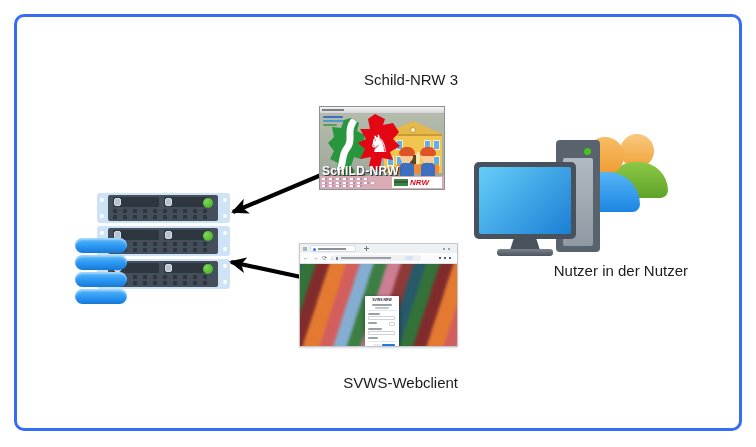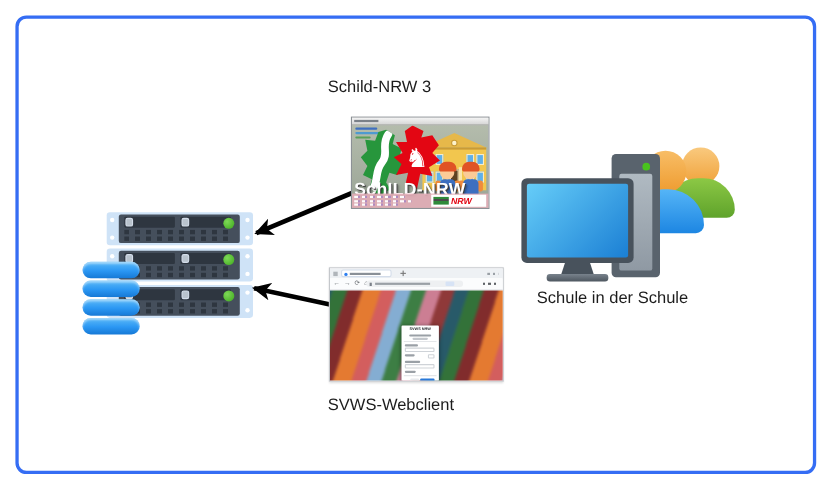--- a/index.html
+++ b/index.html
@@ -4,24 +4,24 @@
 <style>
   html,body{margin:0;padding:0;background:#fff;}
   .stage{position:relative;width:756px;height:447px;background:#fff;overflow:hidden;
          font-family:"Liberation Sans",sans-serif;}
 
   
   .frame{position:absolute;left:14px;top:14px;width:728px;height:417px;
          border:3px solid #356df4;border-radius:10px;box-sizing:border-box;}
 
   
-  .node-label{position:absolute;font-size:15px;color:#1c1c1c;text-align:left;line-height:19px;}
+  .node-label{position:absolute;font-size:15px;color:#1c1c1c;text-align:right;line-height:19px;}
   .lbl-schild{left:298px;top:70px;width:160px;}
   .lbl-server{left:77px;top:148px;width:150px;}
-  .lbl-webclient{left:298px;top:359px;width:160px;}
+  .lbl-webclient{left:298px;top:373px;width:160px;}
   .lbl-users{left:488px;top:261px;width:200px;}
 
   
   .arrows{position:absolute;left:0;top:0;z-index:8;pointer-events:none;}
 
   
   .server-group{position:absolute;left:75px;top:193px;width:160px;height:115px;z-index:4;}
   .rack{position:absolute;left:22px;width:133px;height:30px;}
   .rack.r1{top:0;} .rack.r2{top:33px;} .rack.r3{top:66px;}
   .rail{position:absolute;left:0;top:0;right:0;bottom:0;background:#cfe3f7;border-radius:3px;}
@@ -85,21 +85,21 @@
   .nrw-state{position:absolute;left:4px;top:9px;width:52px;height:64px;}
   .nrw-arms{position:absolute;left:36px;top:7px;width:48px;height:60px;}
   .kids{position:absolute;left:76px;top:40px;width:44px;height:36px;}
   .kid{position:absolute;width:22px;height:36px;}
   .k2{left:21px;}
   .karm{position:absolute;top:17px;width:5px;height:10px;border-radius:2px;background:#f08b3c;}
   .karm.l{left:0;} .karm.r{left:17px;}
   .kbody{position:absolute;left:4px;top:16px;width:14px;height:17px;border-radius:4px 4px 2px 2px;background:#3d6fc0;}
   .kface{position:absolute;left:4px;top:4px;width:13px;height:12px;border-radius:50%;background:#fbcb97;}
   .khair{position:absolute;left:3px;top:0;width:16px;height:9px;border-radius:8px 8px 3px 3px;background:#e05325;}
-  .wordmark{position:absolute;left:2px;top:57px;font-size:16px;font-weight:800;color:#fff;letter-spacing:.3px;
+  .wordmark{position:absolute;left:2px;top:57px;font-size:12px;font-weight:800;color:#fff;letter-spacing:.3px;
             text-shadow:1px 1px 0 #3c3c3c,2px 2px 2px rgba(0,0,0,.35);}
   .sw-footer{position:absolute;left:0;right:0;bottom:0;height:13px;background:rgba(226,172,182,.92);font-style:italic;}
   .fdash{position:absolute;left:2px;height:2px;
          background:repeating-linear-gradient(90deg,rgba(255,255,255,.95) 0 3px,rgba(150,120,200,.65) 3px 5px,rgba(255,255,255,0) 5px 7px);}
   .f1{top:2px;width:46px;} .f2{top:5.5px;width:52px;} .f3{top:9px;width:40px;}
   .brandbox{position:absolute;right:2px;top:1px;width:50px;height:11px;background:#fff;
             display:flex;align-items:center;gap:2px;padding:0 2px;box-sizing:border-box;}
   .brand-mini{width:14px;height:7px;
             background:repeating-linear-gradient(180deg,#2f8a3a 0 2px,#4a4a4a 2px 4px,#2f8a3a 4px 7px);}
   .brand-text{font-size:8px;font-weight:800;color:#e30613;line-height:9px;}
@@ -149,21 +149,21 @@
 </style>
 </head>
 <body>
 
 <div class="stage">
 
   <div class="frame"></div>
 
   <div class="node-label lbl-schild">Schild-NRW 3</div>
   <div class="node-label lbl-webclient">SVWS-Webclient</div>
-  <div class="node-label lbl-users">Schule in der Schule</div>
+  <div class="node-label lbl-users">Nutzer in der Nutzer</div>
 
   <div class="server-group">
     <div class="rack r1">
       <div class="rail"></div>
       <div class="dot" style="left:3px;top:5px;"></div>
         <div class="dot" style="left:3px;top:21px;"></div>
       <div class="dot" style="left:126px;top:5px;"></div>
         <div class="dot" style="left:126px;top:21px;"></div>
       <div class="chassis">
         <div class="slot s1">

